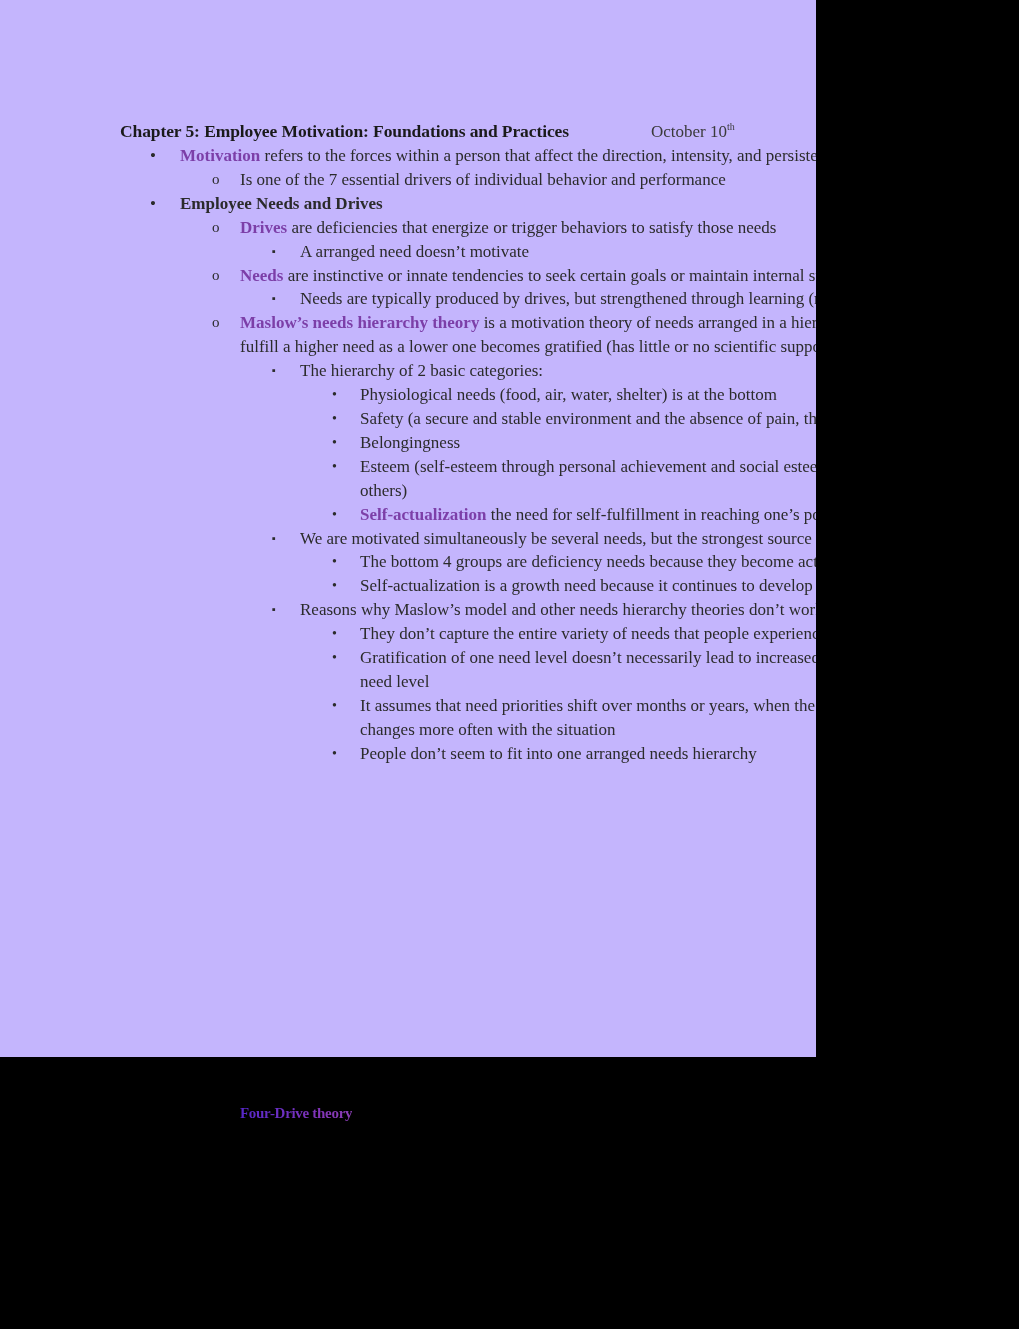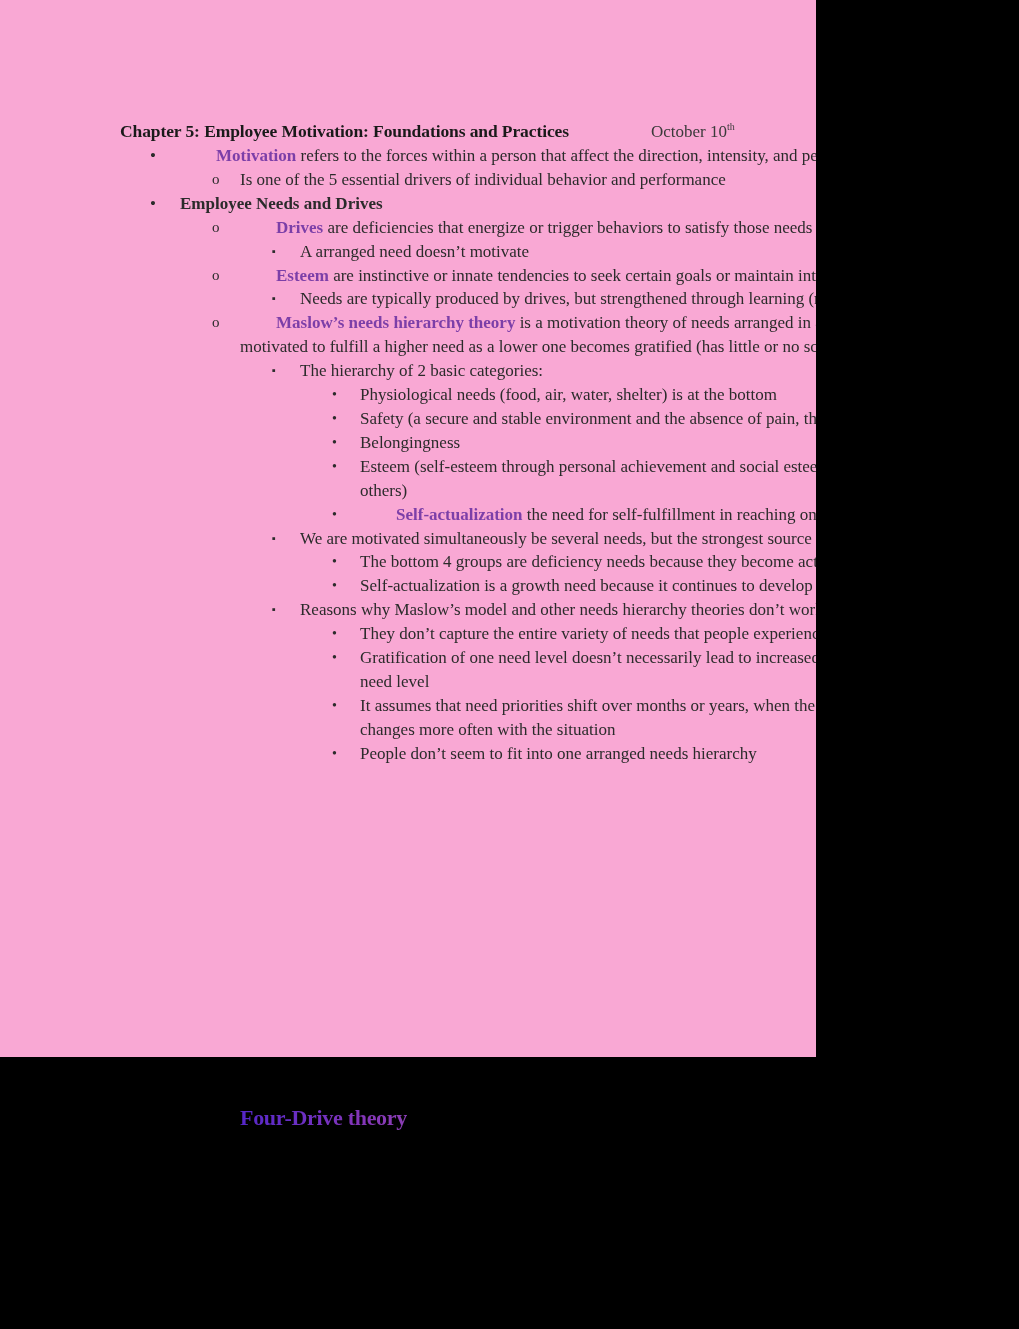--- a/index.html
+++ b/index.html
@@ -15,21 +15,21 @@
     font-family: "Liberation Serif", "DejaVu Serif", serif;
   }
 
   
   #page-clip {
     position: absolute;
     left: 0;
     top: 0;
     width: 816px;
     height: 1057px;
-    background: #f9a8d4;
+    background: #c4b5fd;
     overflow: hidden;
   }
 
   #doc {
     position: absolute;
     left: 0;
     top: 0;
     width: 1100px;   
     padding: 0;
   }
@@ -96,31 +96,30 @@
 
   
   .lvl4 { padding-left: 360px; }
   .lvl4 > .bullet { left: 332px; font-size: 14px; line-height: 23.9px; }
 
   .bold { font-weight: bold; }
   .ital { }
   .kw {
     color: #7C3FA8;
     font-weight: bold;
-    margin-left: 36px;
   }
 
   
   #bottom-note {
     position: absolute;
     left: 240px;
     top: 1105px;
     font-family: "Liberation Serif", "DejaVu Serif", serif;
     font-weight: bold;
-    font-size: 22px;
+    font-size: 15px;
     letter-spacing: -0.3px;
     background-image: linear-gradient(100deg, #5526C8 0%, #6A2FC4 35%, #8234B8 70%, #8B3FB4 100%);
     -webkit-background-clip: text;
     background-clip: text;
     color: transparent;
     white-space: nowrap;
   }
 </style>
 </head>
 <body>
@@ -134,37 +133,37 @@
       <span class="doc-title">Chapter 5: Employee Motivation: Foundations and Practices</span><span class="doc-date"><span>October 10</span><sup>th</sup></span>
     </div>
 
     <div id="outline">
         <div class="li lvl1">
           <span class="bullet">•</span>
           <span class="body"><span class="kw">Motivation</span><span> refers to the forces within a person that affect the direction, intensity, and persistence of voluntary behavior</span></span>
         </div>
         <div class="li lvl2">
           <span class="bullet">o</span>
-          <span class="body"><span>Is one of the 5 essential drivers of individual behavior and performance</span></span>
+          <span class="body"><span>Is one of the 7 essential drivers of individual behavior and performance</span></span>
         </div>
         <div class="li lvl1">
           <span class="bullet">•</span>
           <span class="body"><span class="bold">Employee Needs and Drives</span></span>
         </div>
         <div class="li lvl2">
           <span class="bullet">o</span>
           <span class="body"><span class="kw">Drives</span><span> are deficiencies that energize or trigger behaviors to satisfy those needs</span></span>
         </div>
         <div class="li lvl3">
           <span class="bullet">▪</span>
           <span class="body"><span>A arranged need doesn’t motivate</span></span>
         </div>
         <div class="li lvl2">
           <span class="bullet">o</span>
-          <span class="body"><span class="kw">Esteem</span><span> are instinctive or innate tendencies to seek certain goals or maintain internal stability</span></span>
+          <span class="body"><span class="kw">Needs</span><span> are instinctive or innate tendencies to seek certain goals or maintain internal stability</span></span>
         </div>
         <div class="li lvl3">
           <span class="bullet">▪</span>
           <span class="body"><span>Needs are typically produced by drives, but strengthened through learning (reinforcement) and social forces</span></span>
         </div>
         <div class="li lvl2">
           <span class="bullet">o</span>
           <span class="body"><span class="kw">Maslow’s needs hierarchy theory</span><span> is a motivation theory of needs arranged in a hierarchy, whereby people are motivated to fulfill a higher need as a lower one becomes gratified (has little or no scientific support).</span></span>
         </div>
         <div class="li lvl3">

